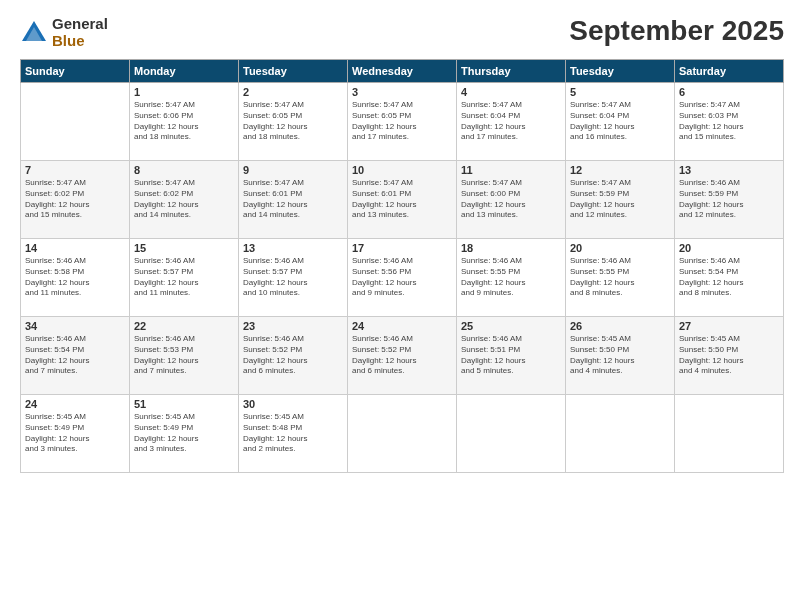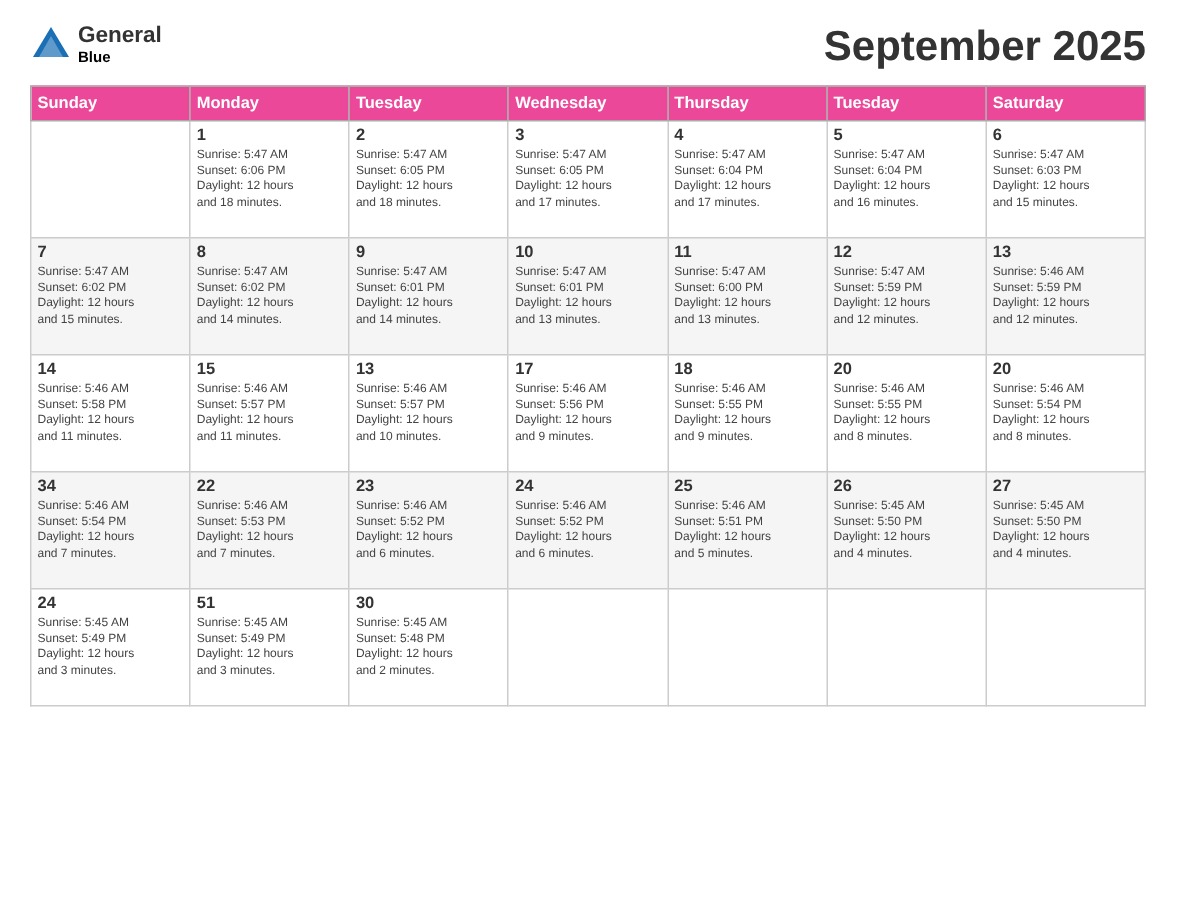--- a/index.html
+++ b/index.html
@@ -6,21 +6,21 @@
     body {
       width: 792px;
       height: 612px;
       background: #fff;
       font-family: Arial, sans-serif;
       overflow: hidden;
     }
     .page {
       width: 792px;
       height: 612px;
-      padding: 16px 28px 10px 20px;
+      padding: 16px 8px 10px 20px;
     }
     .header {
       display: flex;
       justify-content: space-between;
       align-items: flex-start;
       margin-bottom: 10px;
     }
     .logo {
       display: flex;
       align-items: center;
@@ -30,23 +30,23 @@
       display: flex;
       flex-direction: column;
       line-height: 1.1;
     }
     .logo-general {
       font-size: 15px;
       font-weight: bold;
       color: #333;
     }
     .logo-blue {
-      font-size: 10px;
-      font-weight: bold;
-      color: #000000;
+      font-size: 15px;
+      font-weight: bold;
+      color: #a16207;
     }
     .logo-icon {
       width: 28px;
       height: 28px;
     }
     .title-block {
       text-align: right;
     }
     .month-title {
       font-size: 28px;
@@ -57,21 +57,21 @@
     .subtitle {
       font-size: 13px;
       color: #555;
     }
     .calendar {
       width: 100%;
       border-collapse: collapse;
       table-layout: fixed;
     }
     .calendar th {
-      background-color: #ec4899;
+      background-color: #0c4a6e;
       color: #fff;
       font-size: 11px;
       font-weight: bold;
       padding: 5px 4px;
       text-align: left;
       border: 1px solid #aaa;
     }
     .calendar td {
       border: 1px solid #ccc;
       vertical-align: top;

